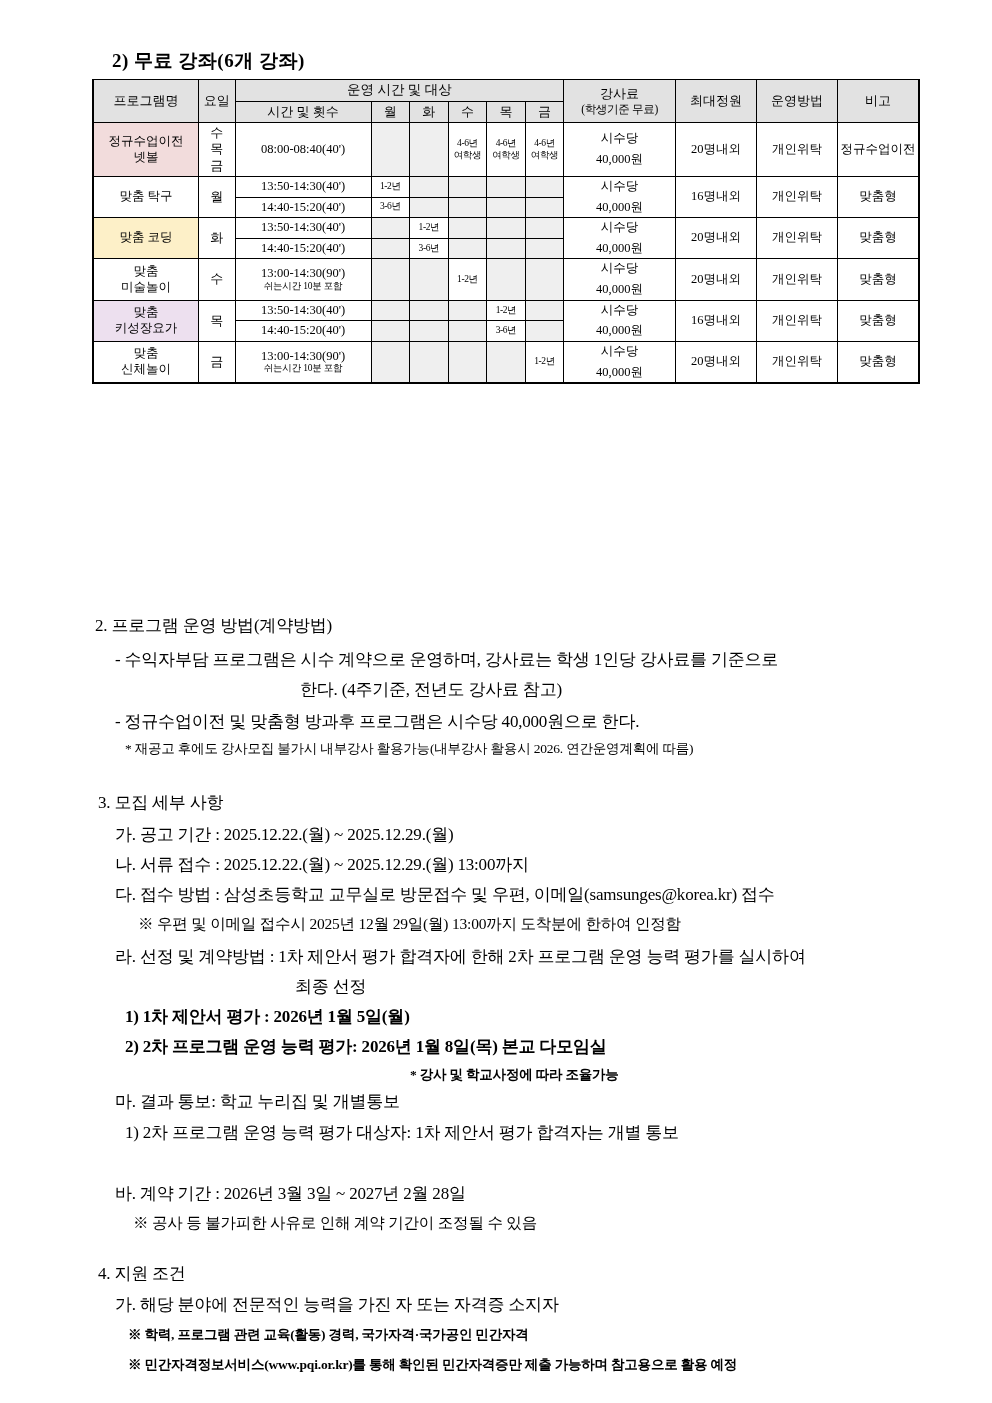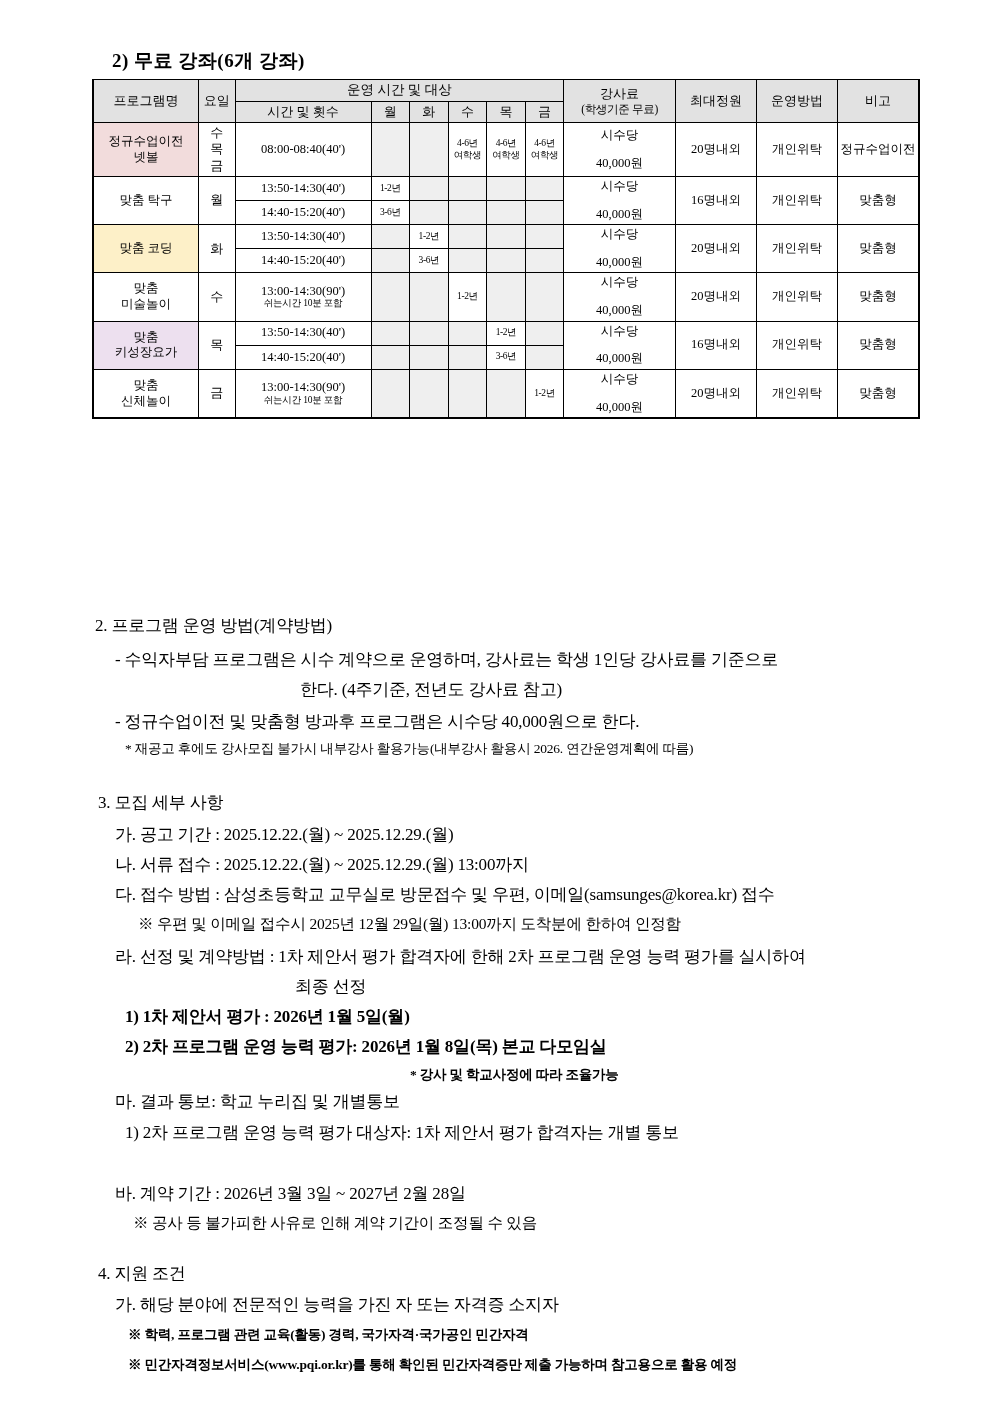--- a/index.html
+++ b/index.html
@@ -73,21 +73,21 @@
   .c-fee    { width: 110px; font-size: 12.5px; }
   .c-cap    { width: 80px;  font-size: 12.5px; }
   .c-method { width: 80px;  font-size: 12.5px; }
   .c-note   { width: 80px;  font-size: 12px; }
 
   .empty-cell { background: #efefef; }
   .sub-note { display:block; font-size: 9.5px; letter-spacing: -0.2px; margin-top: -1px; }
   .dow-small { font-size: 9.5px; line-height: 1.1; letter-spacing: -0.4px; }
   .day-vert { letter-spacing: 0; line-height: 1.15; font-size: 13px;}
   .fee-l1 { display:block; }
-  .fee-l2 { display:block; margin-top: 12px; }
+  .fee-l2 { display:block; margin-top: 5px; }
   .hdr-merge { font-size: 13.5px; font-weight: 700; margin-left: 16px; }
   .hdr-fee-sub { font-size: 11.5px; display:block; letter-spacing:-0.3px;}
 
   
   .body-text { position: absolute; font-size: 16.5px; letter-spacing: -0.2px; white-space: nowrap; }
   .lvl1  { font-size: 17px; }
   .lvl2  { font-size: 17px; }
   .small-note { font-size: 13.5px; }
   .bold { font-weight: 700; }
 </style>

